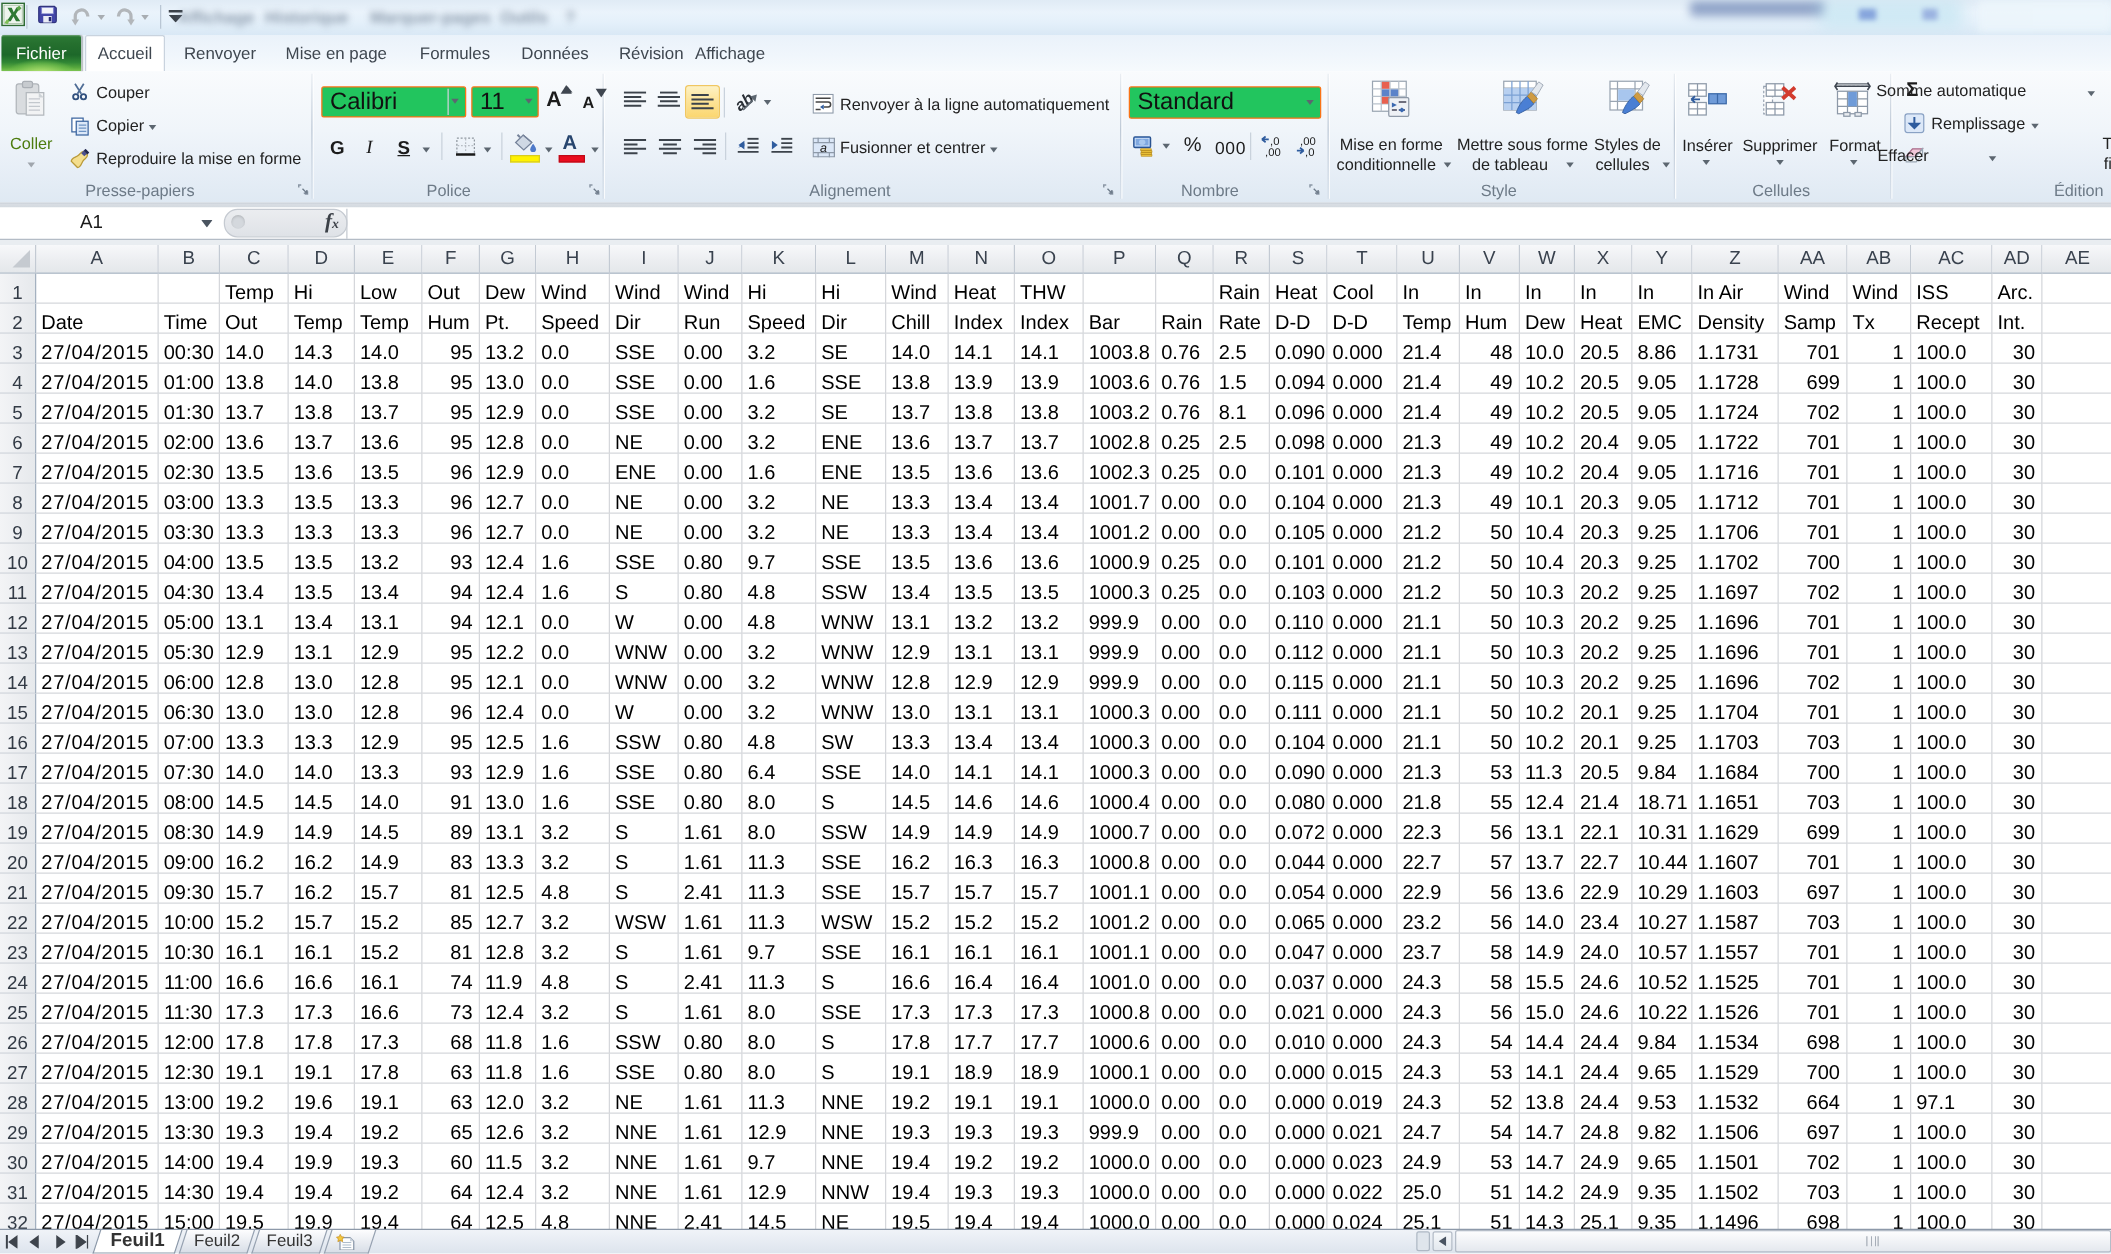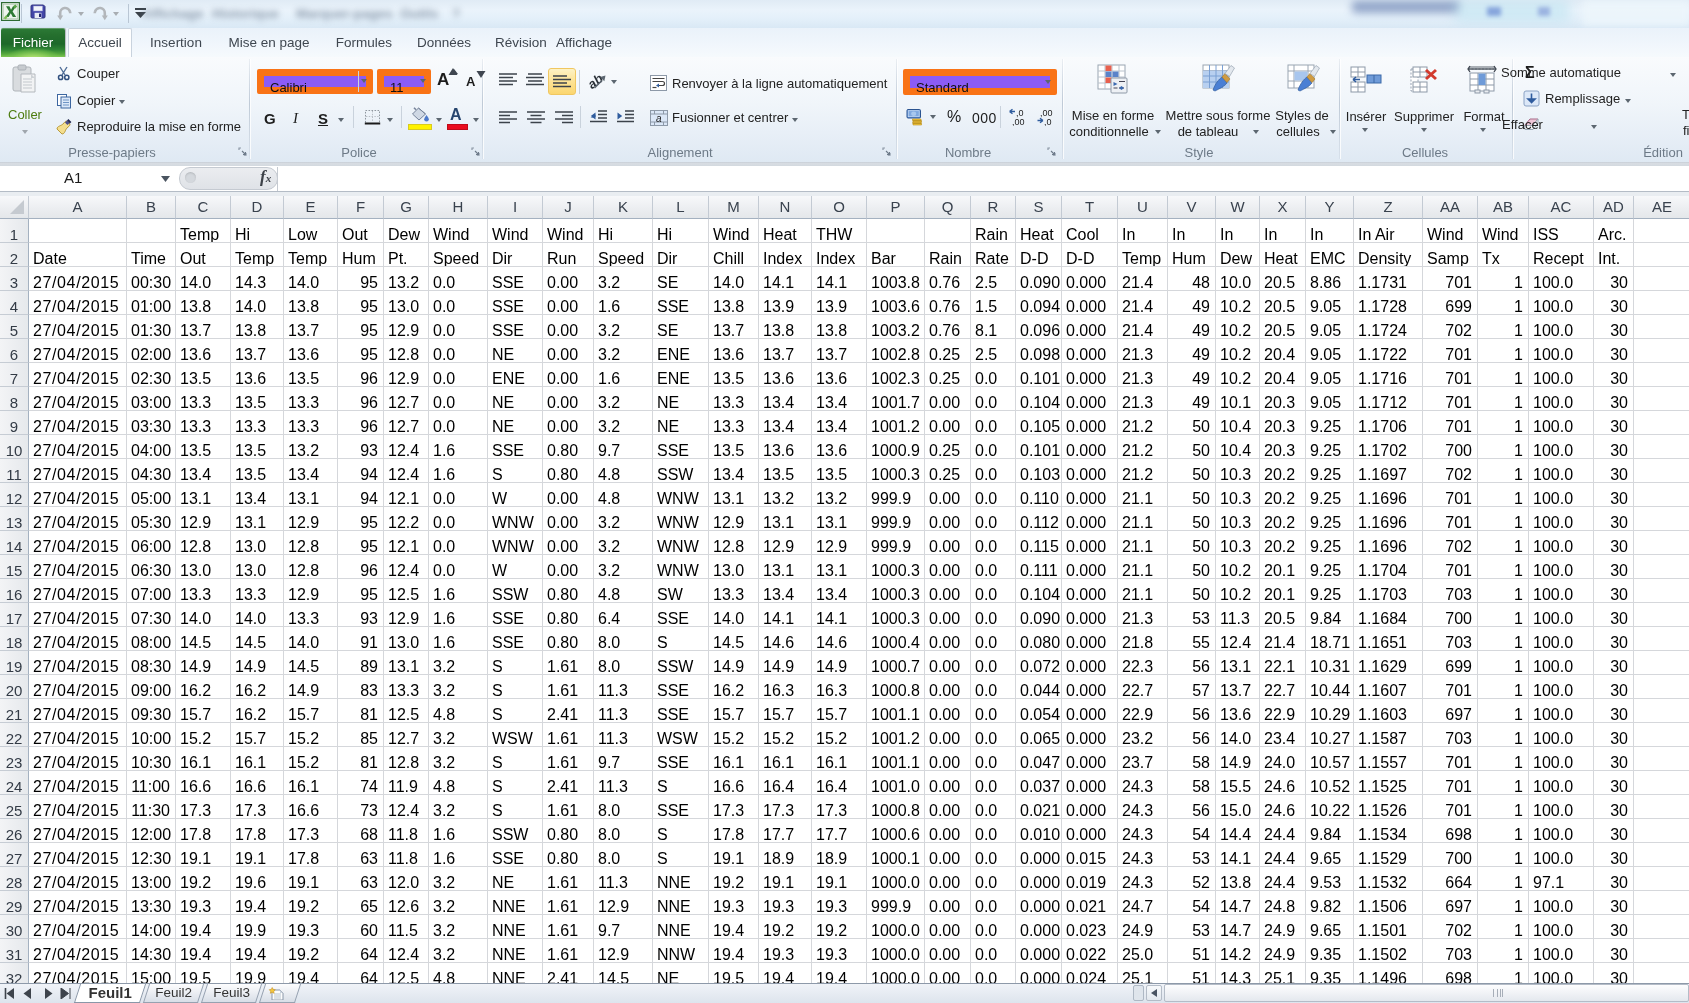--- a/index.html
+++ b/index.html
@@ -15,21 +15,21 @@
 #ftab{left:1px;top:28px;width:64px;height:29px;border-radius:2px 2px 0 0;background:radial-gradient(ellipse 60% 55% at 50% 108%,rgba(190,232,120,.95),rgba(120,196,80,.55) 55%,rgba(120,196,80,0) 75%),linear-gradient(180deg,#2c7a36 0%,#256f2e 25%,#1d682a 55%,#2f8534 75%,#57a93e 90%,#7fc653 100%);box-shadow:inset 0 1px 0 rgba(255,255,255,.25), 1px 0 1px rgba(0,0,0,.25);color:#fff;font-size:13.5px;text-align:center;line-height:29px}
 #atab{left:68px;top:28px;width:64px;height:29px;background:#fff;border:1px solid #c9d3de;border-bottom:none;border-radius:2px 2px 0 0;text-align:center;line-height:28px;font-size:13.5px;color:#3f4750}
 
 #ribbon{left:0;top:57px;width:1689px;height:105px;background:linear-gradient(180deg,#f9fbfd 0%,#f0f5fa 45%,#e8eff7 72%,#dfe9f3 100%)}
 #ribbonedge{left:0;top:162px;width:1689px;height:4px;background:linear-gradient(180deg,#c7ced6,#d8dde3 40%,#d3d9df)}
 .gsep{top:59px;width:1px;height:100px;background:linear-gradient(180deg,rgba(190,200,212,.25),#bfcad7 45%,rgba(190,200,212,.3));box-shadow:1px 0 0 rgba(255,255,255,.8)}
 .glabel{top:145px;height:16px;line-height:16px;font-size:13px;color:#6d7a87;text-align:center}
 .dlaunch{top:147px;width:10px;height:10px}
 .ritext{font-size:13px;color:#222;white-space:nowrap}
 .rbig{font-size:13px;color:#222;text-align:center;white-space:nowrap}
-.combo{background:#8b5cf6;border:7px solid #f97316;border-radius:2px;font-size:13px;color:#111}
+.combo{background:#22c55e;border:1px solid #f97316;border-radius:2px;font-size:19px;color:#111}
 .darr{width:0;height:0;border-left:3.5px solid transparent;border-right:3.5px solid transparent;border-top:4px solid #5c6670}
 .hl{background:linear-gradient(180deg,#fdf2c5,#fde49a 45%,#fbd66f);border:1px solid #f0c761;border-radius:2px}
 
 #fbar{left:0;top:166px;width:1689px;height:25px;background:#fff}
 #fbline{left:0;top:191px;width:1689px;height:1px;background:#b4bcc6}
 #fbgap{left:0;top:192px;width:1689px;height:4px;background:#e9edf1}
 #fpill{left:179px;top:167px;width:99px;height:23px;background:linear-gradient(180deg,#ebedf0,#dfe2e7);border:1px solid #c5cad1;border-radius:11px}
 #fcirc{left:185px;top:172px;width:11px;height:11px;border-radius:50%;background:#d4d8dd;box-shadow:inset 0 1px 2px rgba(0,0,0,.15)}
 #fx{left:260px;top:167px;font-family:"Liberation Serif",serif;font-style:italic;font-weight:bold;font-size:17px;color:#3c4148}
 #fdiv{left:277px;top:167px;width:1px;height:24px;background:#c5cad1}
@@ -86,21 +86,21 @@
     <div class="abs ghost" style="left:400px;top:6px;font-weight:bold">Outils</div>
     <div class="abs ghost" style="left:452px;top:6px;font-weight:bold">?</div>
     <div class="abs" style="left:1352px;top:1px;width:108px;height:12px;background:#47649f;opacity:.55;border-radius:3px;filter:blur(4px)"></div>
     <div class="abs" style="left:1455px;top:0;width:115px;height:22px;background:#b5e0ee;opacity:.5;border-radius:4px;filter:blur(6px)"></div>
     <div class="abs" style="left:1487px;top:7px;width:14px;height:9px;background:#5577cc;opacity:.6;filter:blur(2px)"></div>
     <div class="abs" style="left:1538px;top:7px;width:12px;height:9px;background:#6f86d0;opacity:.55;filter:blur(2px)"></div>
     <div class="abs" style="left:1583px;top:0;width:106px;height:26px;background:#eef7fc;opacity:.75;filter:blur(3px)"></div>
     <div id="tabstrip" class="abs"></div>
     <div id="ftab" class="abs">Fichier</div>
     <div id="atab" class="abs">Accueil</div>
-    <div class="abs tab" style="left:176px;width:120px;margin-left:-60px">Insertion</div>
+    <div class="abs tab" style="left:176px;width:120px;margin-left:-60px">Renvoyer</div>
     <div class="abs tab" style="left:269px;width:120px;margin-left:-60px">Mise en page</div>
     <div class="abs tab" style="left:364px;width:120px;margin-left:-60px">Formules</div>
     <div class="abs tab" style="left:444px;width:120px;margin-left:-60px">Données</div>
     <div class="abs tab" style="left:521px;width:120px;margin-left:-60px">Révision</div>
     <div class="abs tab" style="left:584px;width:120px;margin-left:-60px">Affichage</div>
     <div id="ribbon" class="abs"></div>
     <div id="ribbonedge" class="abs"></div>
     <div class="abs gsep" style="left:249px"></div>
     <div class="abs gsep" style="left:482px"></div>
     <div class="abs gsep" style="left:896px"></div>

